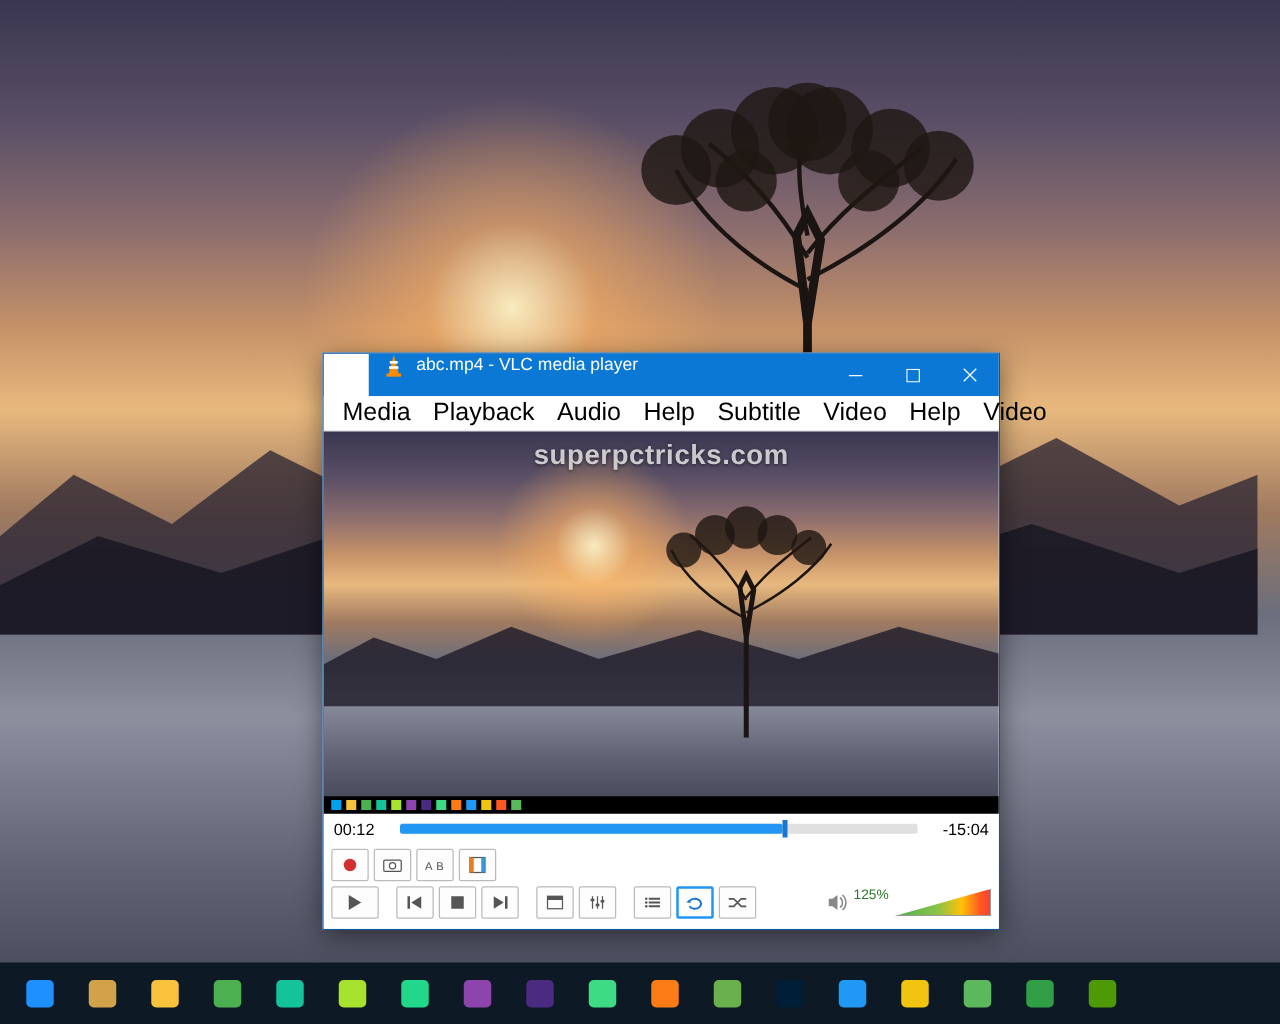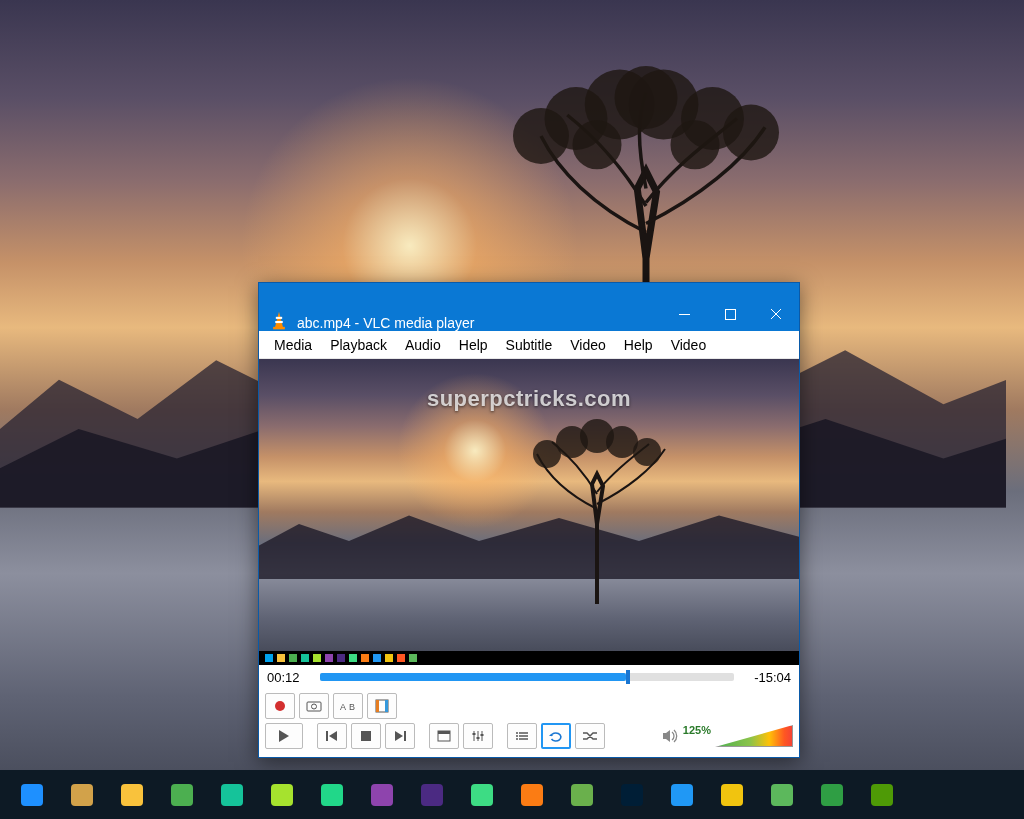--- a/index.html
+++ b/index.html
@@ -32,48 +32,48 @@
     display:flex; align-items:center; gap:22px; padding:0 18px;
   }
   .tb-icon { width:28px; height:28px; display:flex; align-items:center; justify-content:center; }
   
   .vlc {
     position:absolute; left:258px; top:282px; width:542px;
     background:#fff; box-shadow:0 4px 20px rgba(0,0,0,0.5);
     border:1px solid #0a5aa8;
   }
   .titlebar {
-    height:48px; background:#0a78d4; color:#fff;
-    display:flex; align-items:flex-end; font-size:14px;
+    height:34px; background:#0a78d4; color:#fff;
+    display:flex; align-items:flex-start; font-size:14px;margin-left:36px;
   }
   .titlebar .cone { width:20px; height:20px; margin:0 8px 0 10px; }
   .titlebar .title { flex:1; }
   .winbtn { width:46px; height:34px; display:flex; align-items:center; justify-content:center; cursor:pointer;}
   .winbtn svg { stroke:#fff; }
   .menubar {
     height:28px; background:#fff; display:flex; align-items:center;
-    padding:0 6px; font-size:14px; color:#000; border-bottom:1px solid #e8e8e8;
+    padding:0 6px; font-size:20px; color:#000; border-bottom:1px solid #e8e8e8;
   }
   .menubar span { padding:4px 9px; cursor:pointer; }
   .video-area {
     height:306px; position:relative; overflow:hidden;
   }
   .video-bg {
     position:absolute; inset:0;
     background:
       radial-gradient(circle at 40% 30%, rgba(255,245,200,0.9) 0%, rgba(255,180,100,0.5) 8%, transparent 20%),
       linear-gradient(to bottom,
         #3a3650 0%, #5a4f66 12%, #8a6c6e 22%, #c59168 32%, #e8b97e 40%,
         #a07a60 50%, #6b6e7c 60%, #8c8f9e 70%, #5f6374 85%, #3e4250 100%);
   }
   .video-tree { position:absolute; left:44%; top:18%; width:200px; height:200px; }
   .watermark {
     position:absolute; top:6px; left:0; right:0; text-align:center;
     font-size:22px; font-weight:600; color:rgba(255,255,255,0.75);
-    text-shadow:0 1px 3px rgba(0,0,0,0.6); letter-spacing:0.5px;margin-top:21px;
+    text-shadow:0 1px 3px rgba(0,0,0,0.6); letter-spacing:0.5px;
   }
   .mini-taskbar{
     position:absolute; left:0; right:0; bottom:0; height:14px; background:#000;
     display:flex; align-items:center; gap:4px; padding:0 6px;
   }
   .mini-taskbar i{width:8px;height:8px;display:inline-block;}
   .seek-row {
     display:flex; align-items:center; height:24px; padding:0 8px; gap:20px;
     background:#fff; font-size:13px;
   }
@@ -92,21 +92,21 @@
   .ctrl-row { display:flex; align-items:center; gap:4px; height:30px; }
   .btn {
     border:1px solid #bbb; background:#fdfdfd; height:26px; min-width:30px;
     display:flex; align-items:center; justify-content:center; cursor:pointer;
     border-radius:2px;
   }
   .btn.active { border:2px solid #2196f3; }
   .btn svg { display:block; }
   .spacer { flex:1; }
   .vol-wrap { display:flex; align-items:center; gap:4px; }
-  .vol-pct { font-size:11px; color:#2a7a2a; font-weight:700; margin-bottom:12px;}
+  .vol-pct { font-size:11px; color:#2a7a2a; font-weight:400; margin-bottom:12px;}
   .vol-tri {
     width:78px; height:22px;
     background:linear-gradient(to right,#4caf50 0%,#8bc34a 45%,#ffc107 70%,#ff5722 90%,#f44336 100%);
     clip-path:polygon(0 100%,100% 0,100% 100%);
     border:1px solid #999;
   }
 </style>
 </head>
 <body>
 

